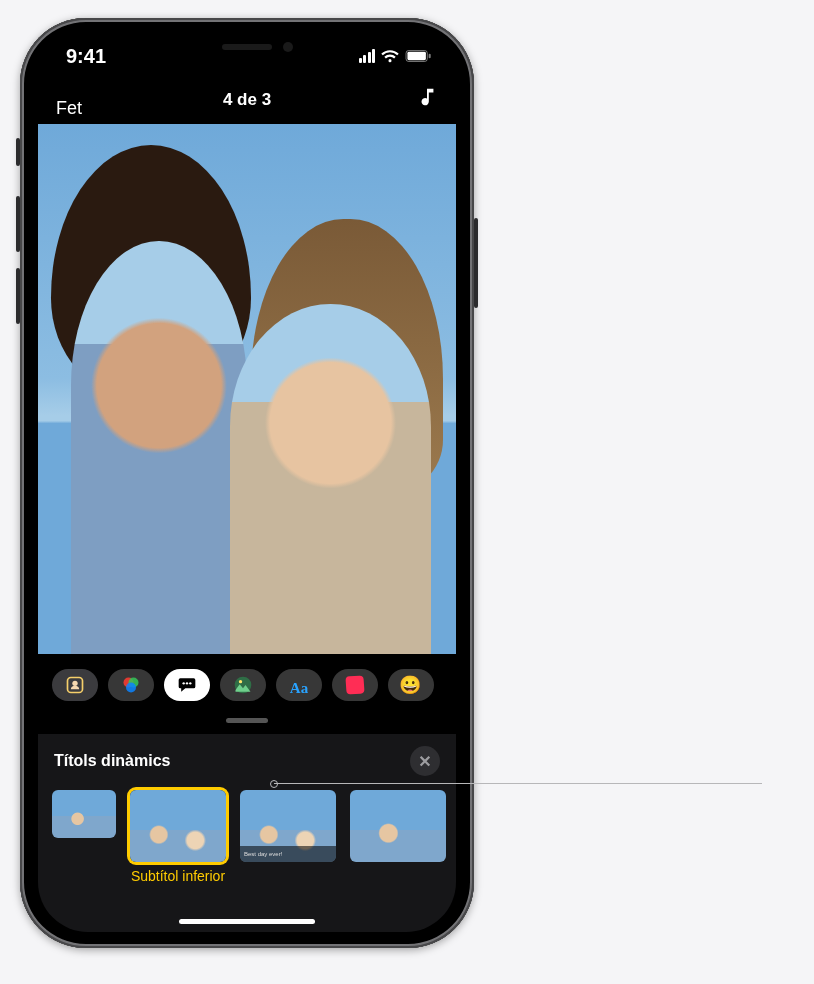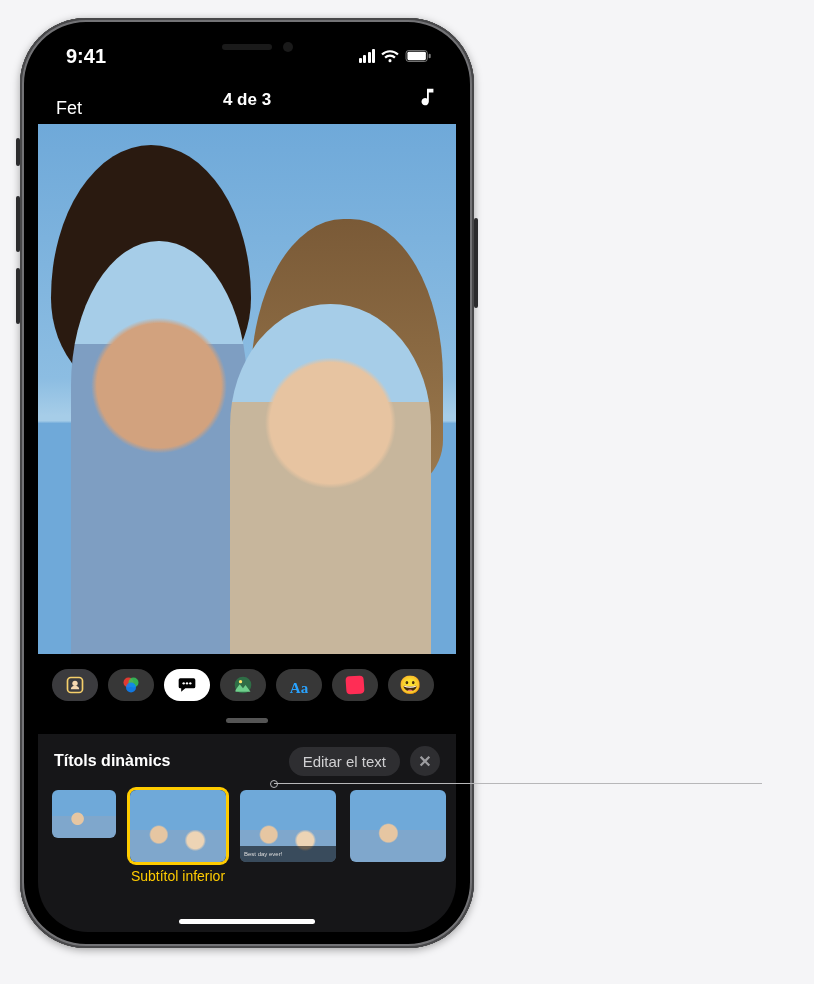--- a/index.html
+++ b/index.html
@@ -376,21 +376,20 @@
         <span>😀</span>
       </div>
     </div>
 
     <div class="grabber"></div>
 
     <div class="panel">
       <div class="panel-head">
         <span class="panel-title">Títols dinàmics</span>
         <span class="sp"></span>
-        <span class="edit-btn">Editar el text</span>
         <span class="close-round">
           <span>✕</span>
         </span>
       </div>
 
       <div class="thumbs">
         <div class="thumb partial">
           <div class="timg"></div>
           <div class="tlabel"></div>
         </div>

